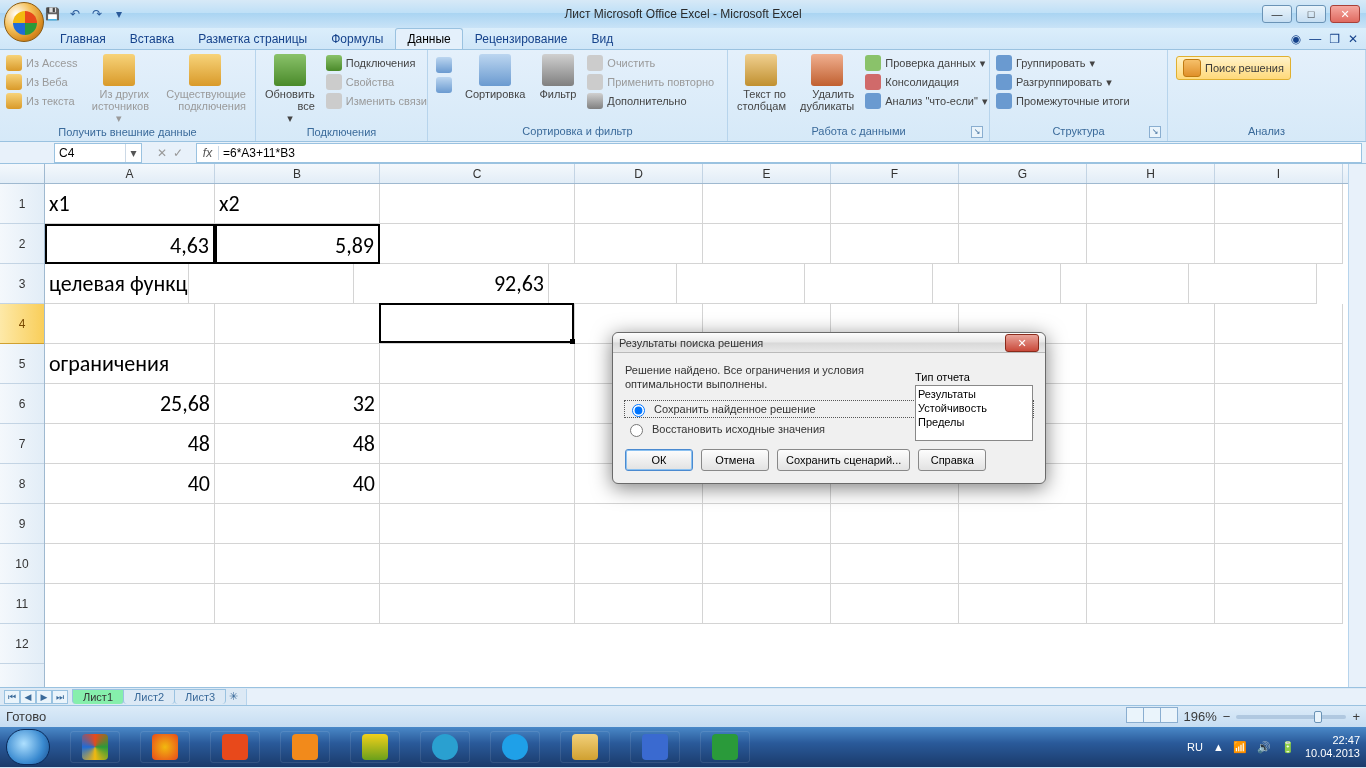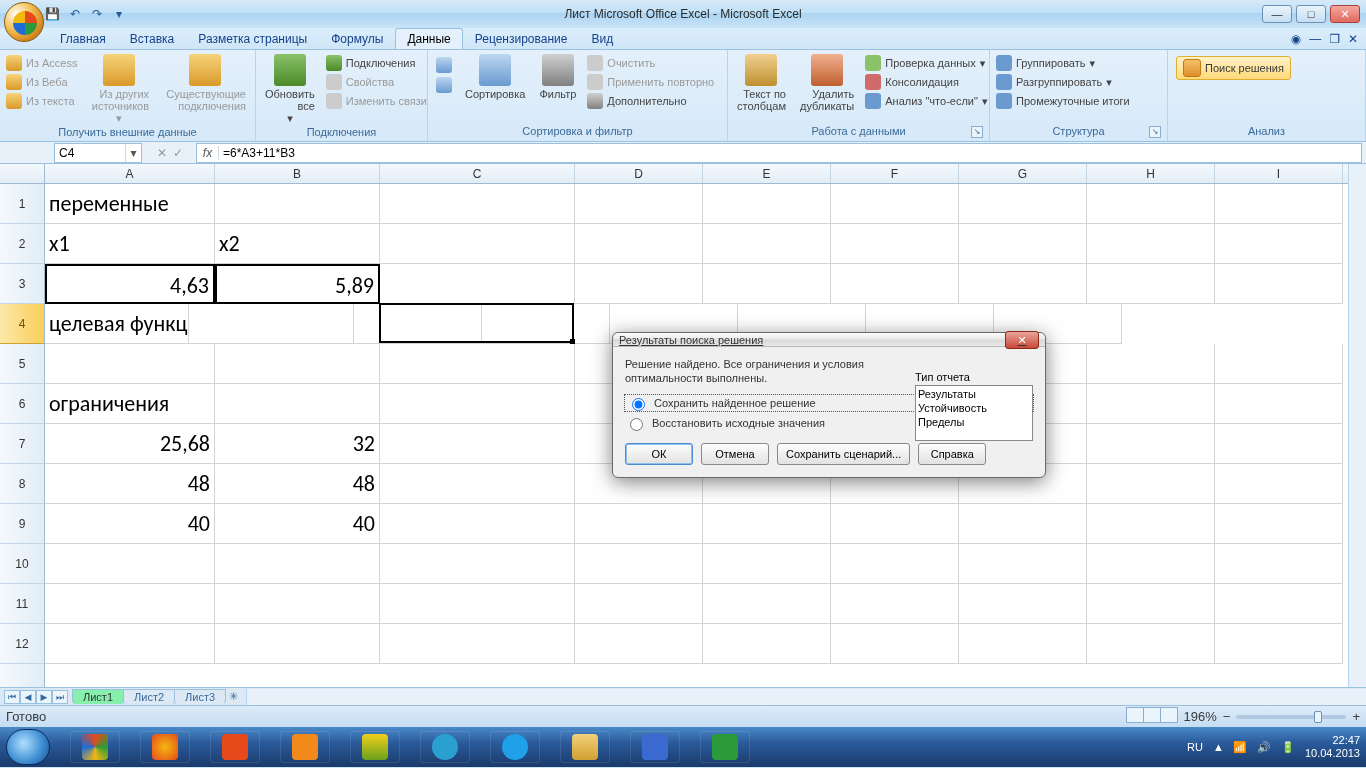--- a/index.html
+++ b/index.html
@@ -98,21 +98,21 @@
 
 .taskbar{height:40px;background:linear-gradient(#4a89c8,#2a5a9a 40%,#1a3a6a);display:flex;align-items:center;padding:0 6px;gap:20px;}
 .start{width:44px;height:36px;border-radius:22px;background:radial-gradient(circle at 40% 40%,#aee0ff,#3a8ad0 60%,#1a4a8a);border:1px solid #0a2a5a;}
 .tbtn{width:50px;height:32px;border-radius:3px;border:1px solid rgba(255,255,255,0.1);display:flex;align-items:center;justify-content:center;}
 .tbtn .ti{width:26px;height:26px;border-radius:4px;}
 .tray{margin-left:auto;display:flex;align-items:center;gap:10px;color:#fff;font-size:11px;}
 .tray .clock{text-align:right;line-height:13px;}
 
 
 .dialog{position:absolute;left:612px;top:332px;width:434px;background:#f0f0f0;border:1px solid #6a6a6a;border-radius:6px;box-shadow:0 4px 20px rgba(0,0,0,0.5);font-size:11px;}
-.dlg-title{height:14px;background:linear-gradient(#fdfdfd,#e8e8e8 48%,#d8d8d8 52%,#e8e8e8);border-bottom:1px solid #bababa;border-radius:6px 6px 0 0;display:flex;align-items:center;padding:0 6px;color:#333;text-decoration:underline;}
+.dlg-title{height:20px;background:linear-gradient(#fdfdfd,#e8e8e8 48%,#d8d8d8 52%,#e8e8e8);border-bottom:1px solid #bababa;border-radius:6px 6px 0 0;display:flex;align-items:center;padding:0 6px;color:#333;}
 .dlg-close{margin-left:auto;width:34px;height:18px;background:linear-gradient(#e9a49a,#c9493a);border:1px solid #8a2a1a;border-radius:3px;color:#fff;text-align:center;line-height:16px;cursor:pointer;}
 .dlg-body{padding:10px 12px 12px 12px;}
 .dlg-msg{width:260px;line-height:14px;color:#333;margin-bottom:10px;}
 .radio-row{display:flex;align-items:center;gap:6px;margin:4px 0;color:#333;}
 .radio-row.sel{outline:1px dotted #555;padding:0 2px;}
 .dlg-reports{position:absolute;right:12px;top:38px;width:118px;}
 .dlg-reports .lbl{margin-bottom:2px;}
 .dlg-list{border:1px solid #888;background:#fff;height:56px;padding:1px 2px;overflow:auto;line-height:14px;}
 .dlg-btns{display:flex;gap:8px;margin-top:12px;}
 .dbtn{min-width:68px;height:22px;background:linear-gradient(#fdfdfd,#e2e2e2);border:1px solid #888;border-radius:3px;text-align:center;line-height:20px;cursor:pointer;padding:0 8px;}
@@ -333,31 +333,20 @@
         <div class="rh">6</div>
         <div class="rh">7</div>
         <div class="rh">8</div>
         <div class="rh">9</div>
         <div class="rh">10</div>
         <div class="rh">11</div>
         <div class="rh">12</div>
       </div>
     <div class="grid" id="grid">
         <div class="grow">
-          <div class="gcell" style="width: 170px;">переменные</div>
-          <div class="gcell" style="width: 165px;"></div>
-          <div class="gcell" style="width: 195px;"></div>
-          <div class="gcell" style="width: 128px;"></div>
-          <div class="gcell" style="width: 128px;"></div>
-          <div class="gcell" style="width: 128px;"></div>
-          <div class="gcell" style="width: 128px;"></div>
-          <div class="gcell" style="width: 128px;"></div>
-          <div class="gcell" style="width: 128px;"></div>
-        </div>
-        <div class="grow">
           <div class="gcell" style="width: 170px;">x1</div>
           <div class="gcell" style="width: 165px;">x2</div>
           <div class="gcell" style="width: 195px;"></div>
           <div class="gcell" style="width: 128px;"></div>
           <div class="gcell" style="width: 128px;"></div>
           <div class="gcell" style="width: 128px;"></div>
           <div class="gcell" style="width: 128px;"></div>
           <div class="gcell" style="width: 128px;"></div>
           <div class="gcell" style="width: 128px;"></div>
         </div>
@@ -368,20 +357,21 @@
           <div class="gcell" style="width: 128px;"></div>
           <div class="gcell" style="width: 128px;"></div>
           <div class="gcell" style="width: 128px;"></div>
           <div class="gcell" style="width: 128px;"></div>
           <div class="gcell" style="width: 128px;"></div>
           <div class="gcell" style="width: 128px;"></div>
         </div>
         <div class="grow">
           <div class="gcell" style="width: 144px;">целевая функция</div>
           <div class="gcell" style="width: 165px;"></div>
+          <div class="gcell r" style="width: 195px;">92,63</div>
           <div class="gcell" style="width: 128px;"></div>
           <div class="gcell" style="width: 128px;"></div>
           <div class="gcell" style="width: 128px;"></div>
           <div class="gcell" style="width: 128px;"></div>
           <div class="gcell" style="width: 128px;"></div>
           <div class="gcell" style="width: 128px;"></div>
         </div>
         <div class="grow">
           <div class="gcell" style="width: 170px;"></div>
           <div class="gcell" style="width: 165px;"></div>

